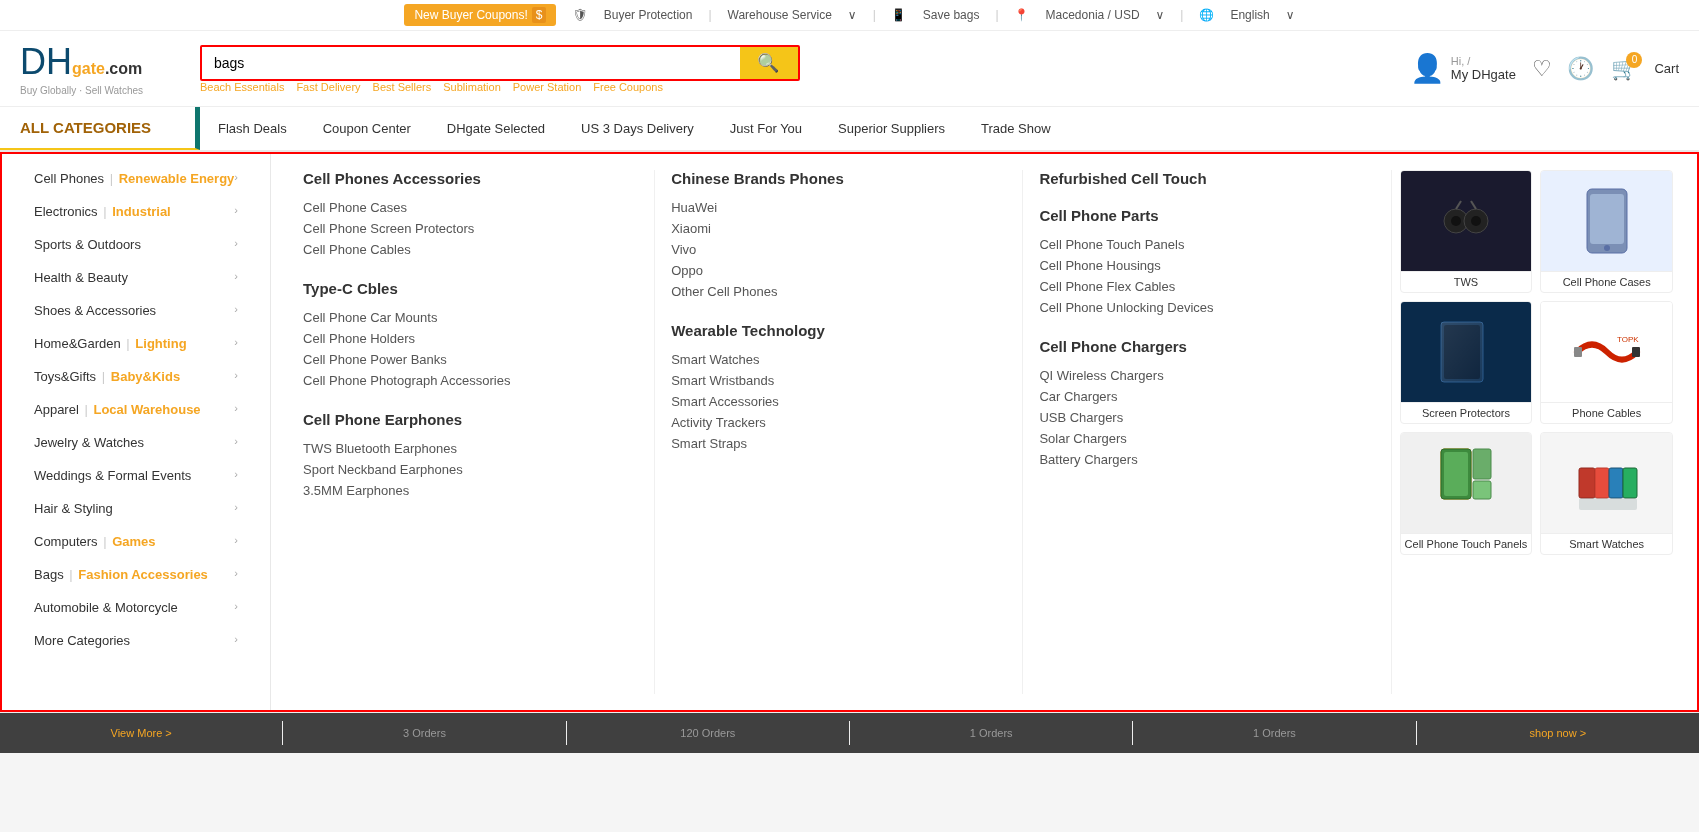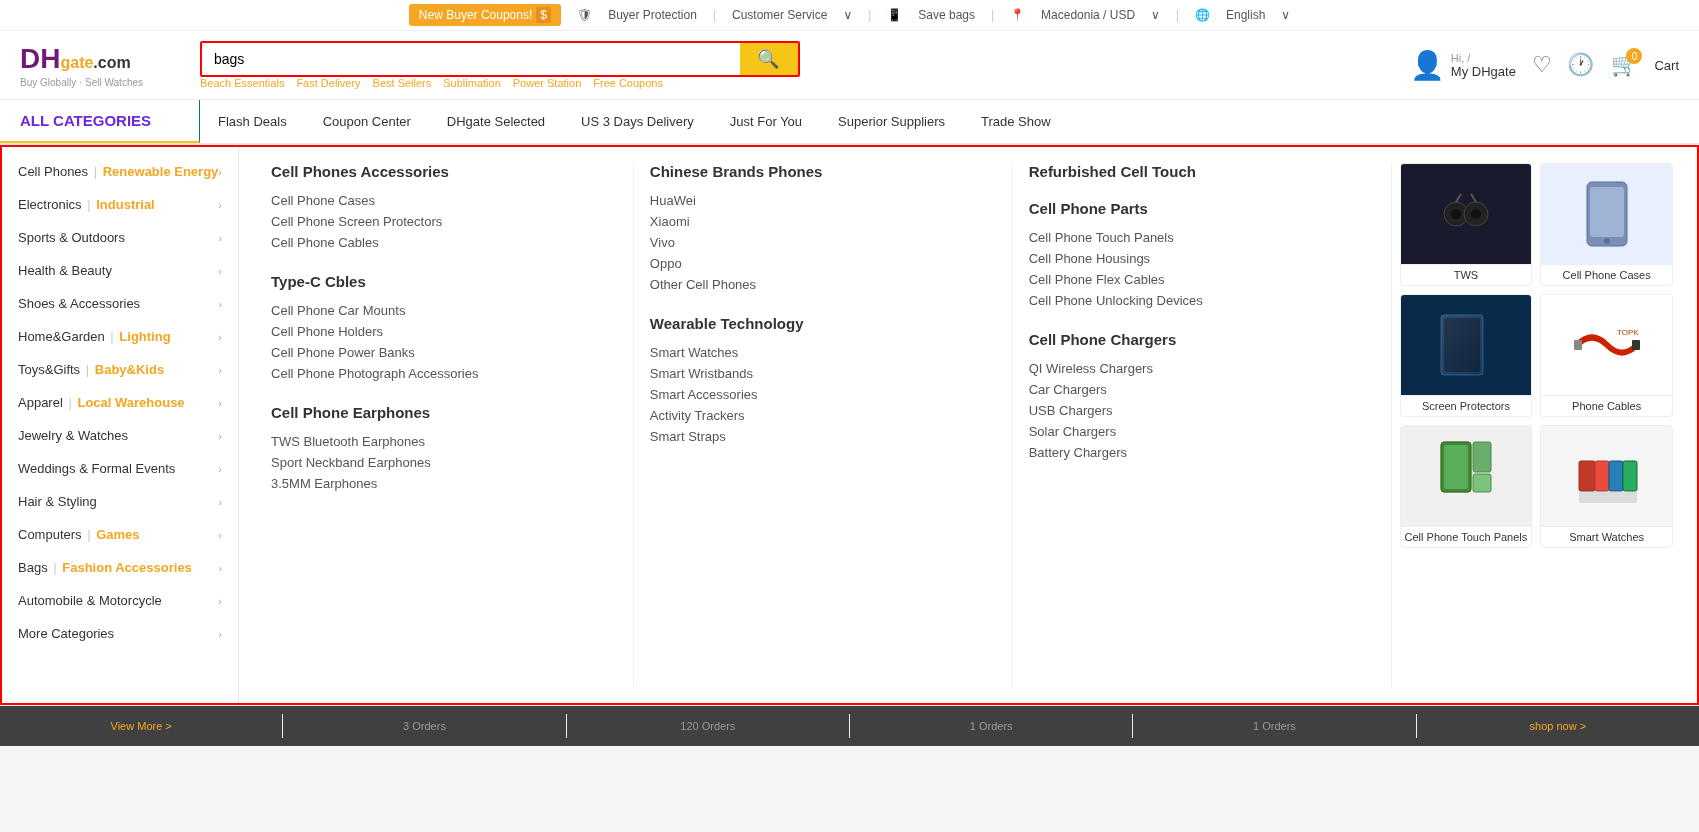--- a/index.html
+++ b/index.html
@@ -35,21 +35,21 @@
     .header {
       background: #fff;
       padding: 10px 20px;
       display: flex;
       align-items: center;
       gap: 20px;
       border-bottom: 1px solid #eee;
     }
     .logo-area { min-width: 160px; }
     .logo { display: flex; align-items: baseline; }
-    .logo .dh { font-size: 28px; font-weight: bold; color: #701a75; }
+    .logo .dh { font-size: 36px; font-weight: normal; color: #0c4a6e; }
     .logo .gate { font-size: 16px; font-weight: bold; color: #f5a623; }
     .logo .com { font-size: 16px; color: #333; font-weight: bold; }
     .logo-tagline { font-size: 10px; color: #999; margin-top: 2px; }
 
     .search-bar {
       flex: 1;
       display: flex;
       border: 2px solid #f00;
       border-radius: 2px;
       max-width: 600px;
@@ -85,26 +85,26 @@
     
     .nav-bar {
       background: #fff;
       border-bottom: 2px solid #e8e8e8;
       display: flex;
       align-items: stretch;
     }
     .all-categories-btn {
       background: #fff;
       border: none;
-      border-right: 1px solid #0f766e;
+      border-right: 5px solid #0f766e;
       padding: 12px 20px;
       font-size: 15px;
       font-weight: bold;
       cursor: pointer;
-      color: #6d28d9;
+      color: #a16207;
       min-width: 200px;
       border-bottom: 2px solid #f5c518;
       text-align: left;
     }
     .nav-links { display: flex; align-items: center; gap: 0; }
     .nav-link {
       padding: 12px 18px;
       font-size: 13px;
       color: #333;
       text-decoration: none;
@@ -123,23 +123,23 @@
 
     
     .sidebar {
       min-width: 205px;
       background: #fff;
       border-right: 1px solid #e8e8e8;
       padding: 8px 0;
     }
     .sidebar-item {
       display: flex;
-      align-items: center;
+      align-items: flex-start;
       justify-content: space-between;
-      padding: 9px 16px;
+      padding: 9px 32px;
       cursor: pointer;
       font-size: 13px;
       color: #333;
     }
     .sidebar-item .chevron { color: #aaa; font-size: 11px; }
     .sidebar-item .highlight { color: #f5a623; font-weight: bold; }
 
     
     .dropdown-content {
       display: flex;
@@ -221,21 +221,21 @@
 <body>
 
 <div class="top-bar">
   <button class="coupon-btn">
     <span>New Buyer Coupons!</span>
     <span class="dollar">$</span>
   </button>
   <span>🛡</span>
   <a>Buyer Protection</a>
   <span class="top-bar-sep">|</span>
-  <a>Customer Service</a>
+  <a>Warehouse Service</a>
   <span>∨</span>
   <span class="top-bar-sep">|</span>
   <span>📱</span>
   <a>Save bags</a>
   <span class="top-bar-sep">|</span>
   <span>📍</span>
   <a>Macedonia / USD</a>
   <span>∨</span>
   <span class="top-bar-sep">|</span>
   <span>🌐</span>

